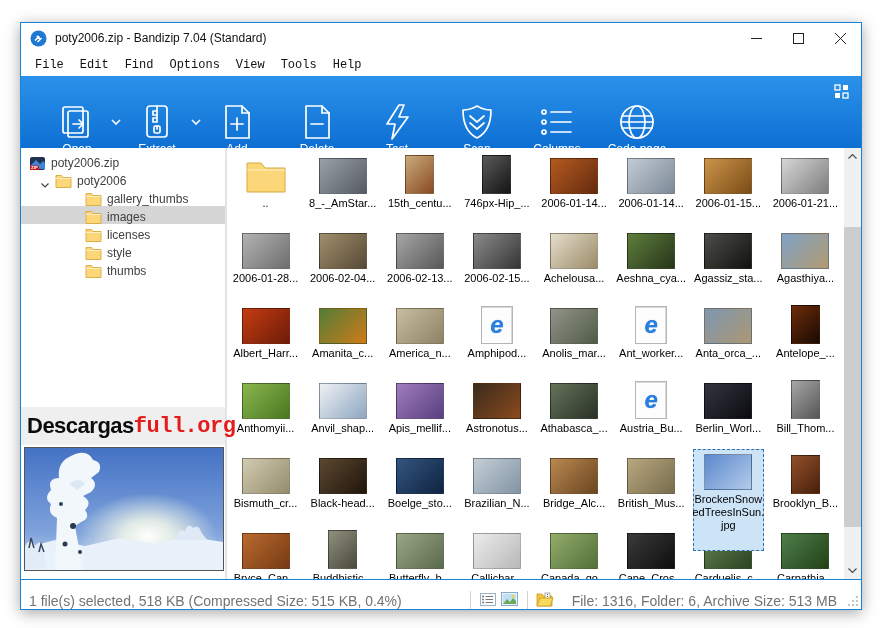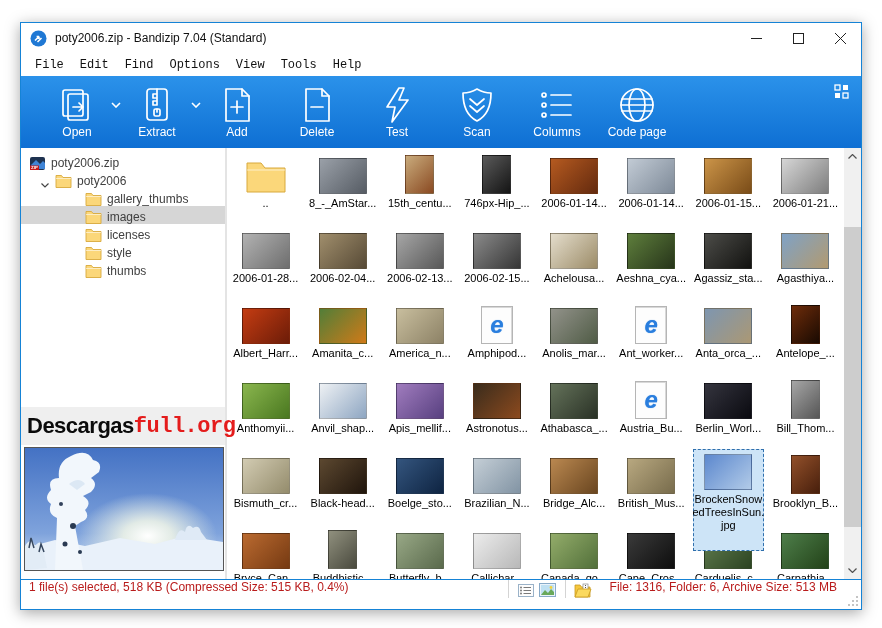--- a/index.html
+++ b/index.html
@@ -13,21 +13,21 @@
   #win-controls{margin-left:auto;display:flex;height:100%;}
   .wbtn{width:42px;height:100%;display:flex;align-items:center;justify-content:center;color:#222;}
   .wbtn svg{display:block}
   
   #menubar{height:23px;display:flex;align-items:center;padding-left:6px;flex:0 0 auto;background:#fff;font-family:Liberation Mono, monospace;}
   .menu-item{font-size:12px;color:#111;padding:2px 8px;}
   
   #toolbar{height:72px;background:linear-gradient(180deg,#2b92ea,#0e6fd3);display:flex;
     align-items:flex-start;padding-left:16px;flex:0 0 auto;position:relative;}
   .tbtn{width:80px;height:72px;display:flex;flex-direction:column;align-items:center;
-    justify-content:flex-start;color:#fff;position:relative;padding-top:10px;box-sizing:border-box;}
+    justify-content:flex-start;color:#fff;position:relative;padding-top:10px;box-sizing:border-box;margin-top:17px;}
   .ticon{height:38px;display:flex;align-items:center;justify-content:center;}
   .tlabel{font-size:12px;margin-top:1px;}
   .chev{position:absolute;right:-4px;top:18px;}
   #layout-toggle{position:absolute;right:12px;top:8px;}
   
   #main{flex:1 1 auto;display:flex;min-height:0;background:#fff;}
   #left-panel{width:206px;flex:0 0 auto;border-right:2px solid #e4e4e4;display:flex;flex-direction:column;box-sizing:border-box;}
   #tree{padding-top:4px;}
   .trow{height:18px;display:flex;align-items:flex-end;font-size:12px;color:#404040;white-space:nowrap;}
   .trow .exp{width:10px;margin-right:4px;color:#444;display:flex;align-items:center;}
@@ -55,22 +55,22 @@
   .iepage{width:30px;height:36px;background:#fdfdfd;border:1px solid #b5b5b5;display:flex;align-items:center;justify-content:center;
     box-shadow:inset -8px 8px 0 -7px #d8d8d8;}
   .iepage .e{font-size:24px;font-weight:bold;color:#2a7ede;font-style:italic;line-height:1;
     text-shadow:0 0 1px #6fa9e8;}
   
   #vscroll{width:17px;flex:0 0 auto;background:#f0f0f0;display:flex;flex-direction:column;align-items:center;}
   .sbtn{height:17px;width:17px;display:flex;align-items:center;justify-content:center;color:#505050;}
   #vthumb{width:17px;background:#cdcdcd;margin-top:62px;height:300px;}
   #vspacer{flex:1;}
   
-  #statusbar{height:29px;flex:0 0 auto;border-top:1px solid #1583d6;display:flex;align-items:flex-start;
-    font-size:12px;color:#b91c1c;background:#fff;}
+  #statusbar{height:29px;flex:0 0 auto;border-top:1px solid #1583d6;display:flex;align-items:flex-end;
+    font-size:14px;color:#737373;background:#fff;}
   #status-left{padding-left:8px;flex:1 1 auto;}
   .vsep{width:1px;height:18px;background:#d4d4d4;margin:0 6px;}
   .sbicon{width:22px;height:20px;display:flex;align-items:center;justify-content:center;}
   #status-right{padding:0 10px 0 16px;}
   #grip{align-self:flex-end;margin:0 2px 2px 0;}
 </style>
 </head>
 <body>
 
 <div id="window">

